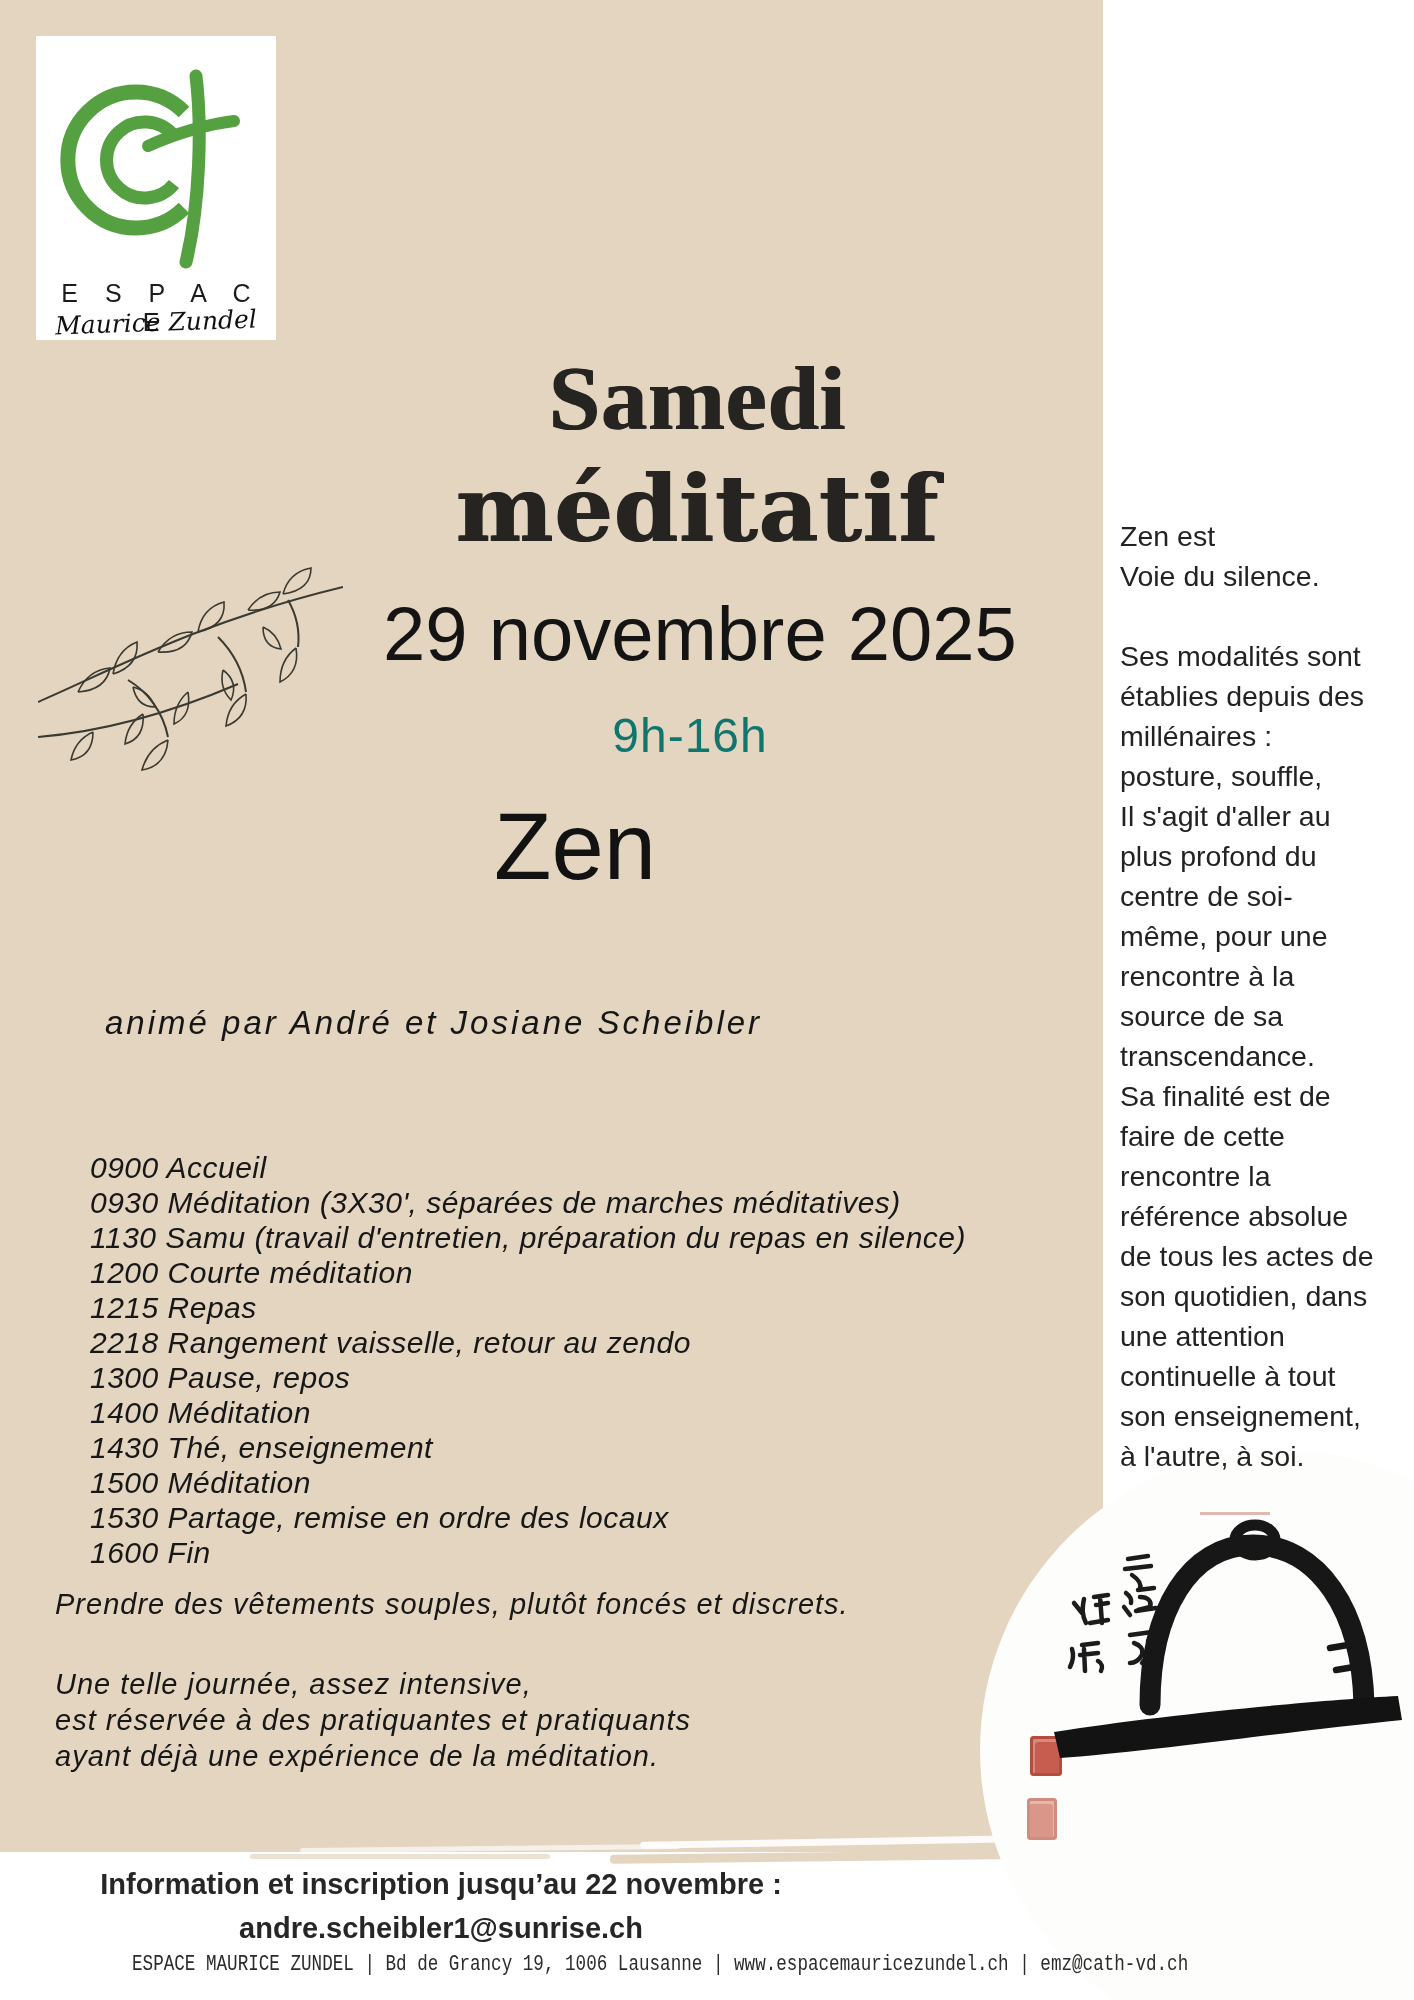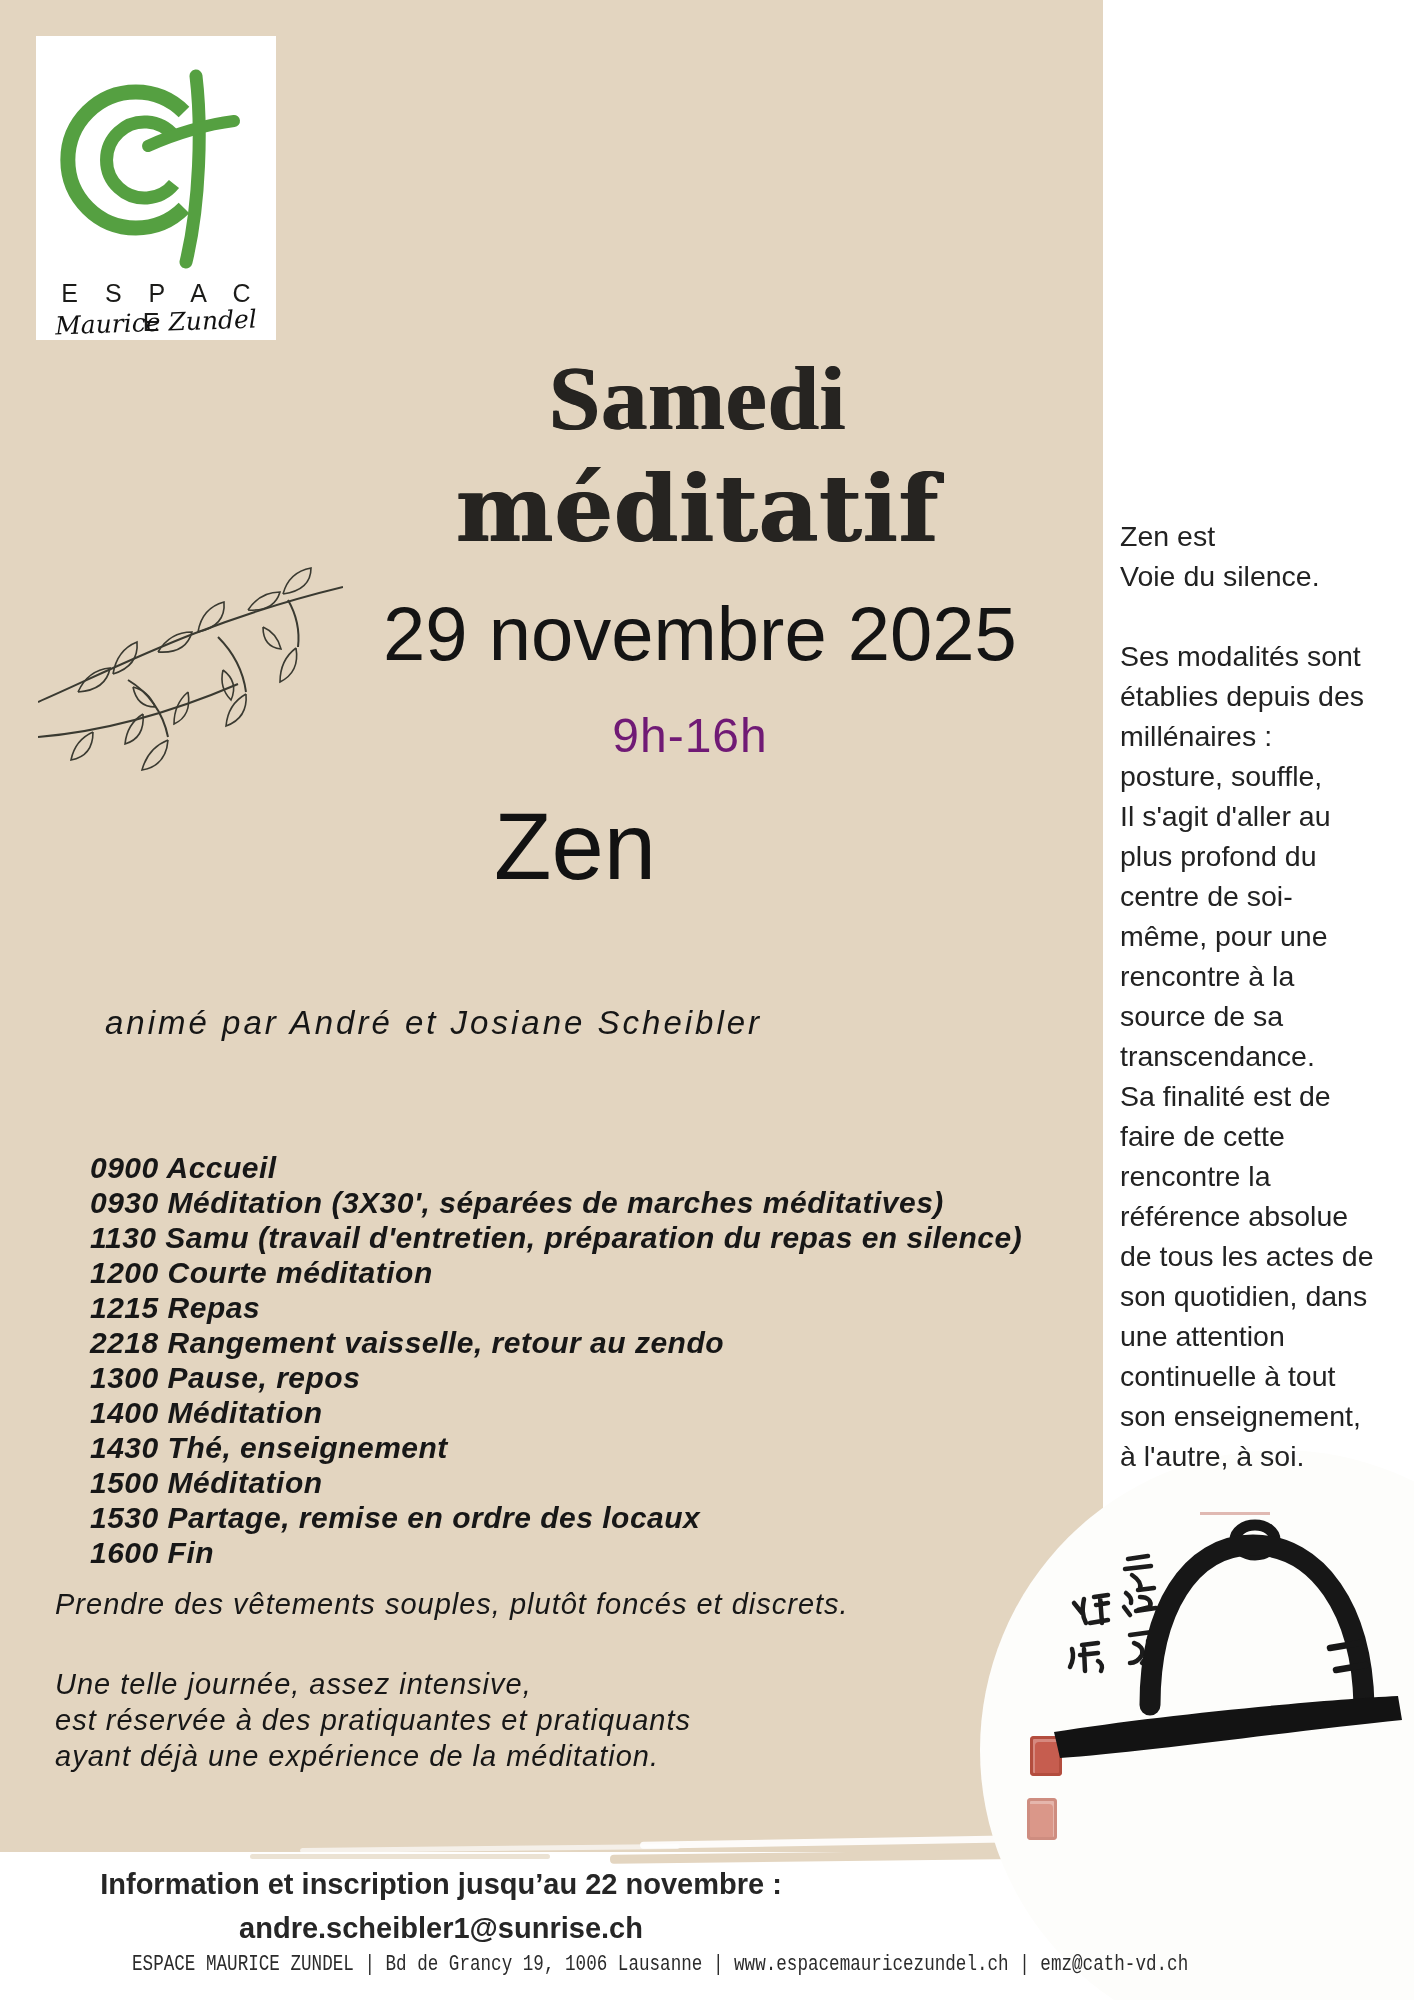--- a/index.html
+++ b/index.html
@@ -17,26 +17,26 @@
   #logo-espace{left:0;top:243px;width:100%;text-align:center;letter-spacing:10px;
     font-size:25px;font-weight:500;color:#1b1b19;text-indent:10px;}
   #logo-script{left:0;top:272px;width:100%;text-align:center;font-family:"DejaVu Serif",serif;
     font-style:italic;font-size:25px;color:#111;transform:rotate(-2deg);}
   
   .slab{font-family:"DejaVu Serif",serif;font-weight:bold;color:#262421;
     text-shadow:1.5px 0 0 currentColor;letter-spacing:1px;line-height:1;}
   #title1{left:0;top:352px;width:1394px;text-align:center;font-size:92px;font-family:Liberation Serif, serif;}
   #title2{left:0;top:463px;width:1394px;text-align:center;font-size:92px;}
   #date-line{left:0;top:596px;width:1400px;text-align:center;font-size:76px;color:#141414;line-height:1;}
-  #time-line{left:0;top:712px;width:1380px;text-align:center;font-size:48px;color:#701a75;line-height:1;letter-spacing:1px;}
+  #time-line{left:0;top:712px;width:1380px;text-align:center;font-size:48px;color:#0f766e;line-height:1;letter-spacing:1px;}
   #zen-line{left:0;top:800px;width:1150px;text-align:center;font-size:94px;color:#121212;line-height:1;}
   #facilitators{left:105px;top:1004px;font-size:33px;font-style:italic;letter-spacing:3px;color:#161616;}
   
   #schedule{left:90px;top:1150px;font-size:30px;font-style:italic;color:#171717;}
-  #schedule div{height:35px;line-height:35px;letter-spacing:.5px;font-weight:bold;}
+  #schedule div{height:35px;line-height:35px;letter-spacing:.5px;}
   #note-clothing{left:55px;top:1588px;font-size:29px;font-style:italic;letter-spacing:1px;color:#171717;}
   #note-exp{left:55px;top:1666px;font-size:29px;font-style:italic;letter-spacing:1px;color:#171717;}
   #note-exp div{height:36px;line-height:36px;}
   
   #sidebar-text{left:1120px;top:516px;width:292px;font-size:28.5px;color:#222;}
   #sidebar-text div{height:40px;line-height:40px;}
   
   #art-circle{left:980px;top:1450px;width:600px;height:600px;border-radius:50%;background:#fdfdfb;}
   .seal{position:absolute;border-radius:4px;}
   #seal-1{left:1030px;top:1736px;width:32px;height:40px;background:#bf4738;

